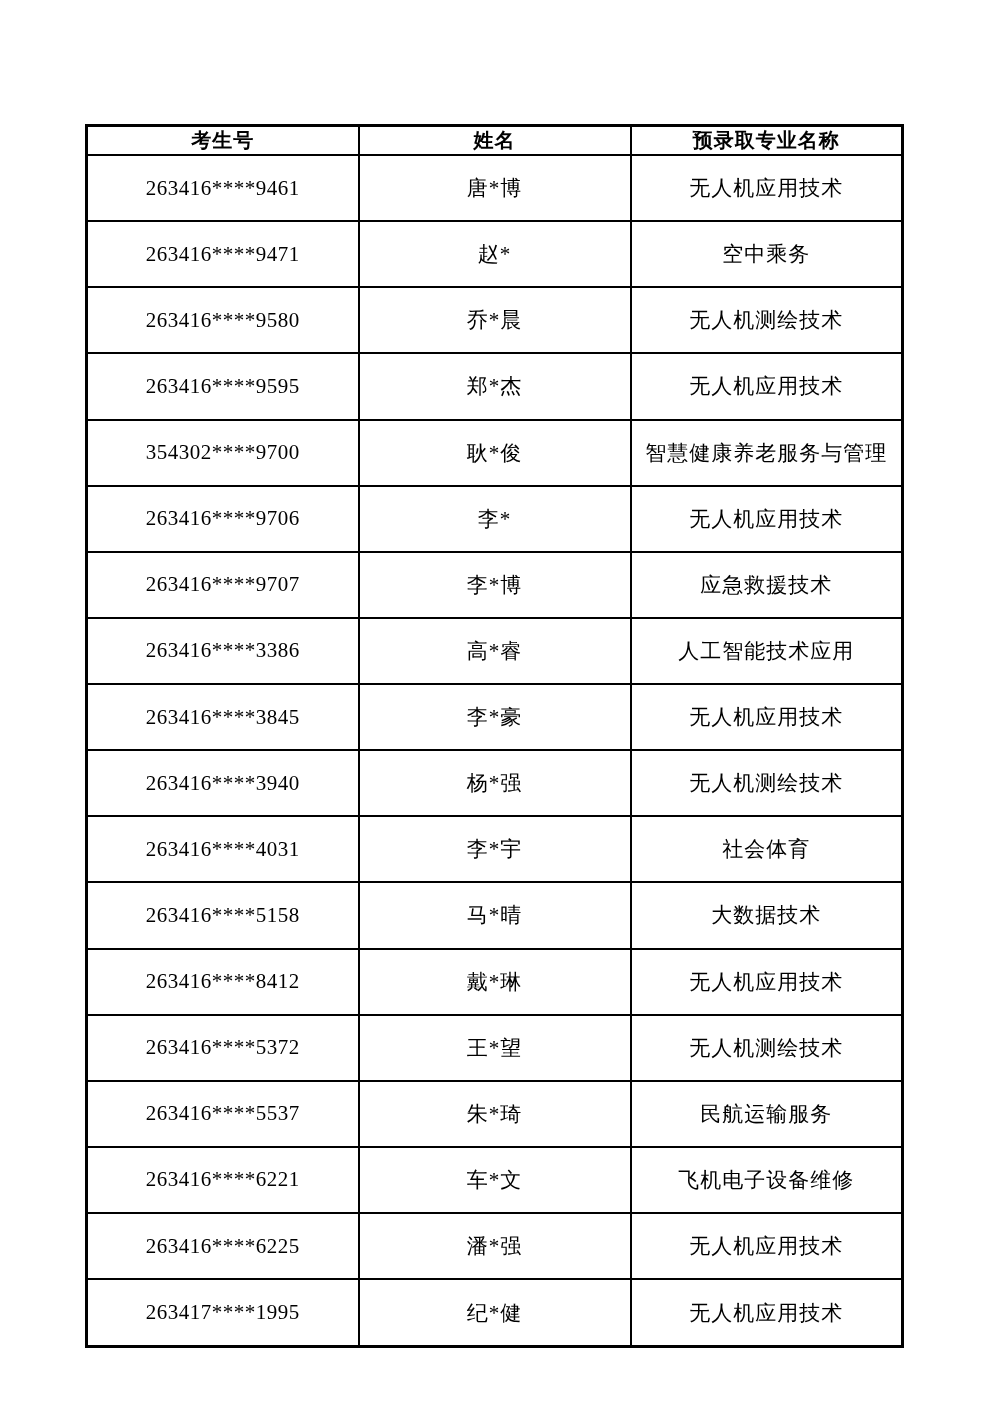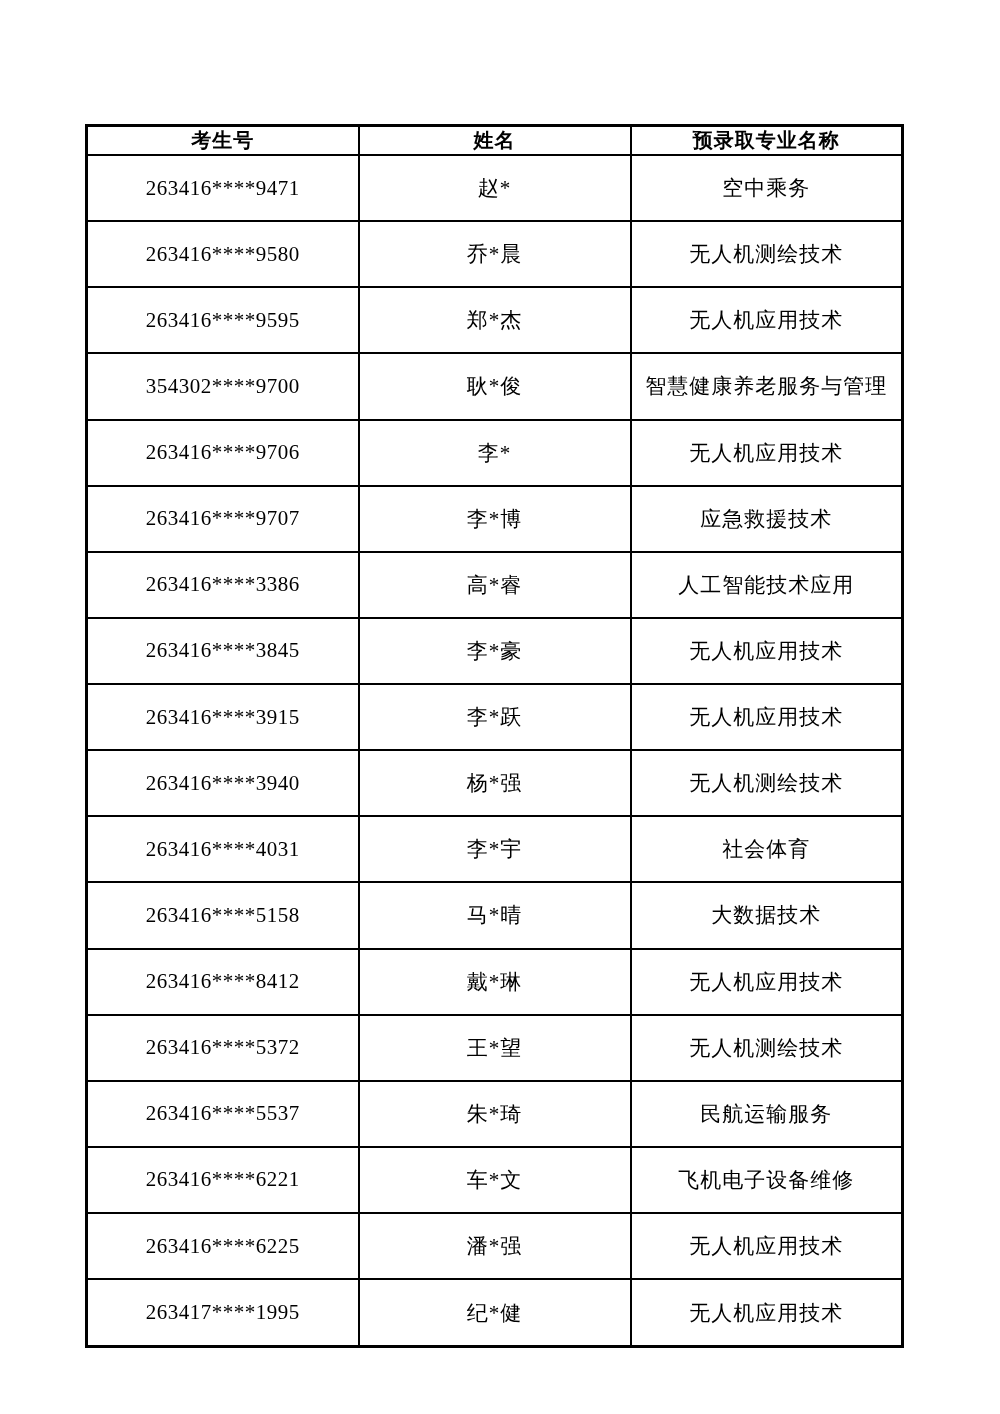--- a/index.html
+++ b/index.html
@@ -71,20 +71,25 @@
     </colgroup>
     <thead>
       <tr>
         <th>考生号</th>
         <th>姓名</th>
         <th>预录取专业名称</th>
       </tr>
     </thead>
     <tbody id="table-body">
 
+    <tr>
+          <td class="cell-candidate-no">263416****9461</td>
+          <td class="cell-name">唐*博</td>
+          <td class="cell-major">无人机应用技术</td>
+        </tr>
         <tr>
           <td class="cell-candidate-no">263416****9471</td>
           <td class="cell-name">赵*</td>
           <td class="cell-major">空中乘务</td>
         </tr>
         <tr>
           <td class="cell-candidate-no">263416****9580</td>
           <td class="cell-name">乔*晨</td>
           <td class="cell-major">无人机测绘技术</td>
         </tr>
@@ -109,25 +114,20 @@
           <td class="cell-major">应急救援技术</td>
         </tr>
         <tr>
           <td class="cell-candidate-no">263416****3386</td>
           <td class="cell-name">高*睿</td>
           <td class="cell-major">人工智能技术应用</td>
         </tr>
         <tr>
           <td class="cell-candidate-no">263416****3845</td>
           <td class="cell-name">李*豪</td>
-          <td class="cell-major">无人机应用技术</td>
-        </tr>
-        <tr>
-          <td class="cell-candidate-no">263416****3915</td>
-          <td class="cell-name">李*跃</td>
           <td class="cell-major">无人机应用技术</td>
         </tr>
         <tr>
           <td class="cell-candidate-no">263416****3940</td>
           <td class="cell-name">杨*强</td>
           <td class="cell-major">无人机测绘技术</td>
         </tr>
         <tr>
           <td class="cell-candidate-no">263416****4031</td>
           <td class="cell-name">李*宇</td>

